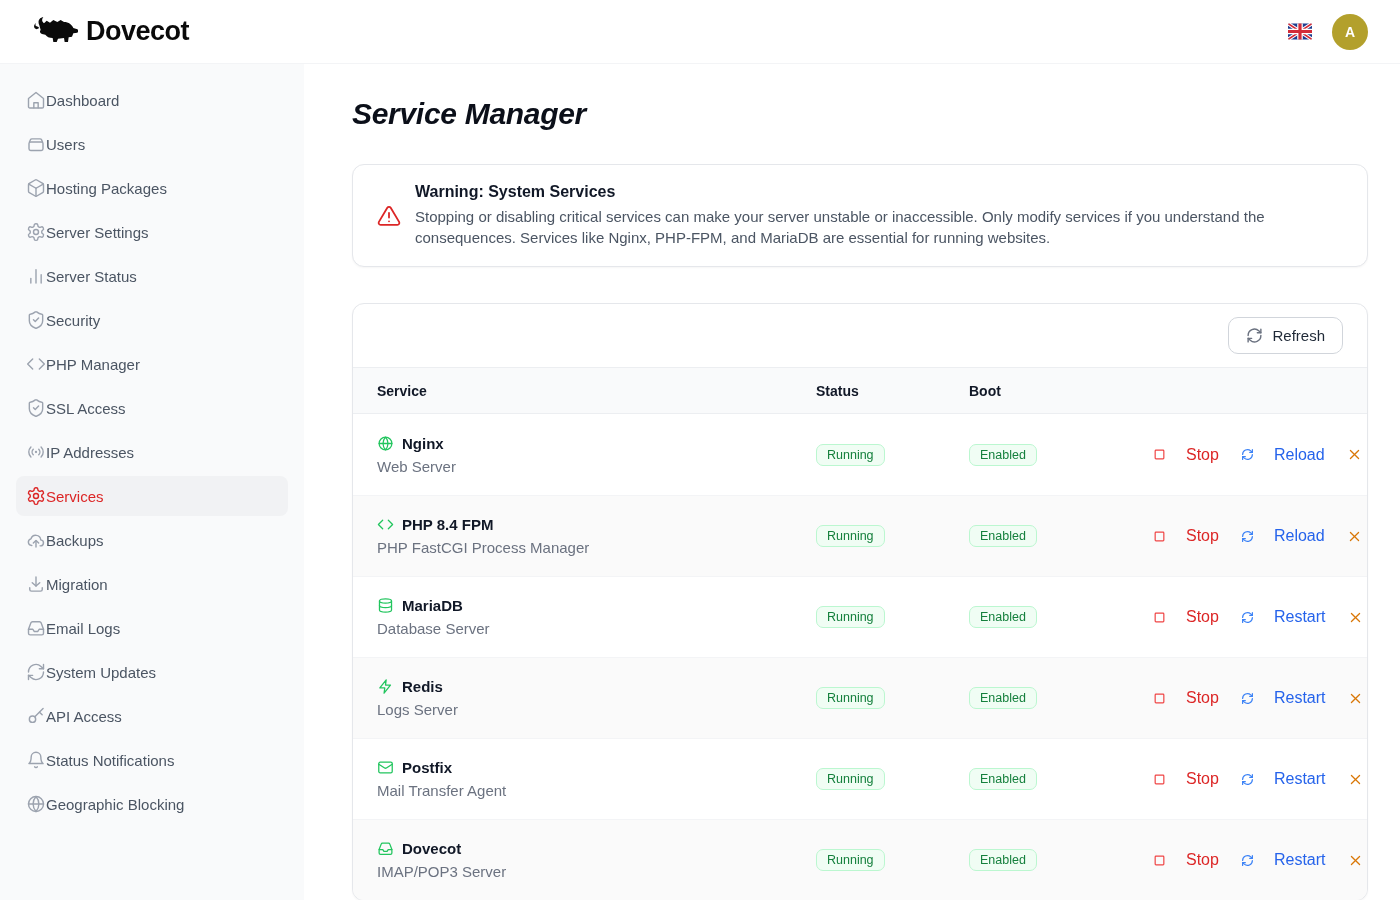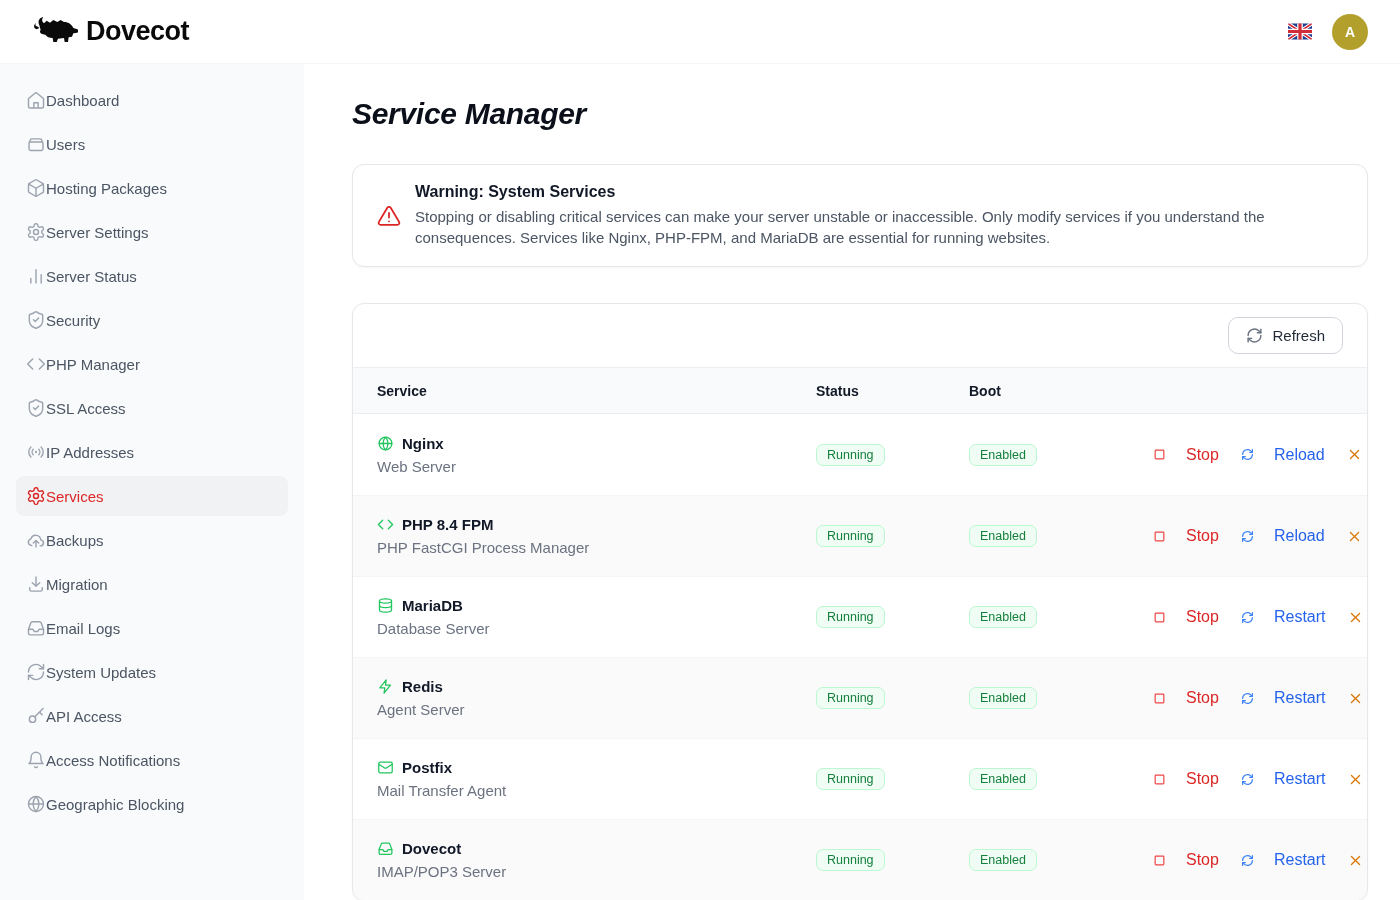--- a/index.html
+++ b/index.html
@@ -285,21 +285,21 @@
   <div class="side-item">
       <svg fill="none" stroke="currentColor" stroke-width="1.7" stroke-linecap="round" stroke-linejoin="round">
         <use href="#i-key"></use>
       </svg>
       <span>API Access</span>
     </div>
   <div class="side-item">
       <svg fill="none" stroke="currentColor" stroke-width="1.7" stroke-linecap="round" stroke-linejoin="round">
         <use href="#i-bell"></use>
       </svg>
-      <span>Access Notifications</span>
+      <span>Status Notifications</span>
     </div>
   <div class="side-item">
       <svg fill="none" stroke="currentColor" stroke-width="1.7" stroke-linecap="round" stroke-linejoin="round">
         <use href="#i-globe"></use>
       </svg>
       <span>Geographic Blocking</span>
     </div>
 </nav>
 
 <main class="main">
@@ -435,21 +435,21 @@
     </div>
 
     <div class="trow">
       <div>
         <div class="svc-name">
             <svg fill="none" stroke="currentColor" stroke-width="1.8" stroke-linecap="round" stroke-linejoin="round">
               <use href="#i-zap"></use>
             </svg>
             <span>Redis</span>
           </div>
-        <div class="svc-desc">Agent Server</div>
+        <div class="svc-desc">Logs Server</div>
       </div>
       <div><span class="badge">Running</span></div>
       <div><span class="badge">Enabled</span></div>
       <div class="actions">
         <button class="act act-stop">
             <svg fill="none" stroke="currentColor" stroke-width="2.2">
               <use href="#i-square"></use>
             </svg>
             <span>Stop</span>
           </button>

